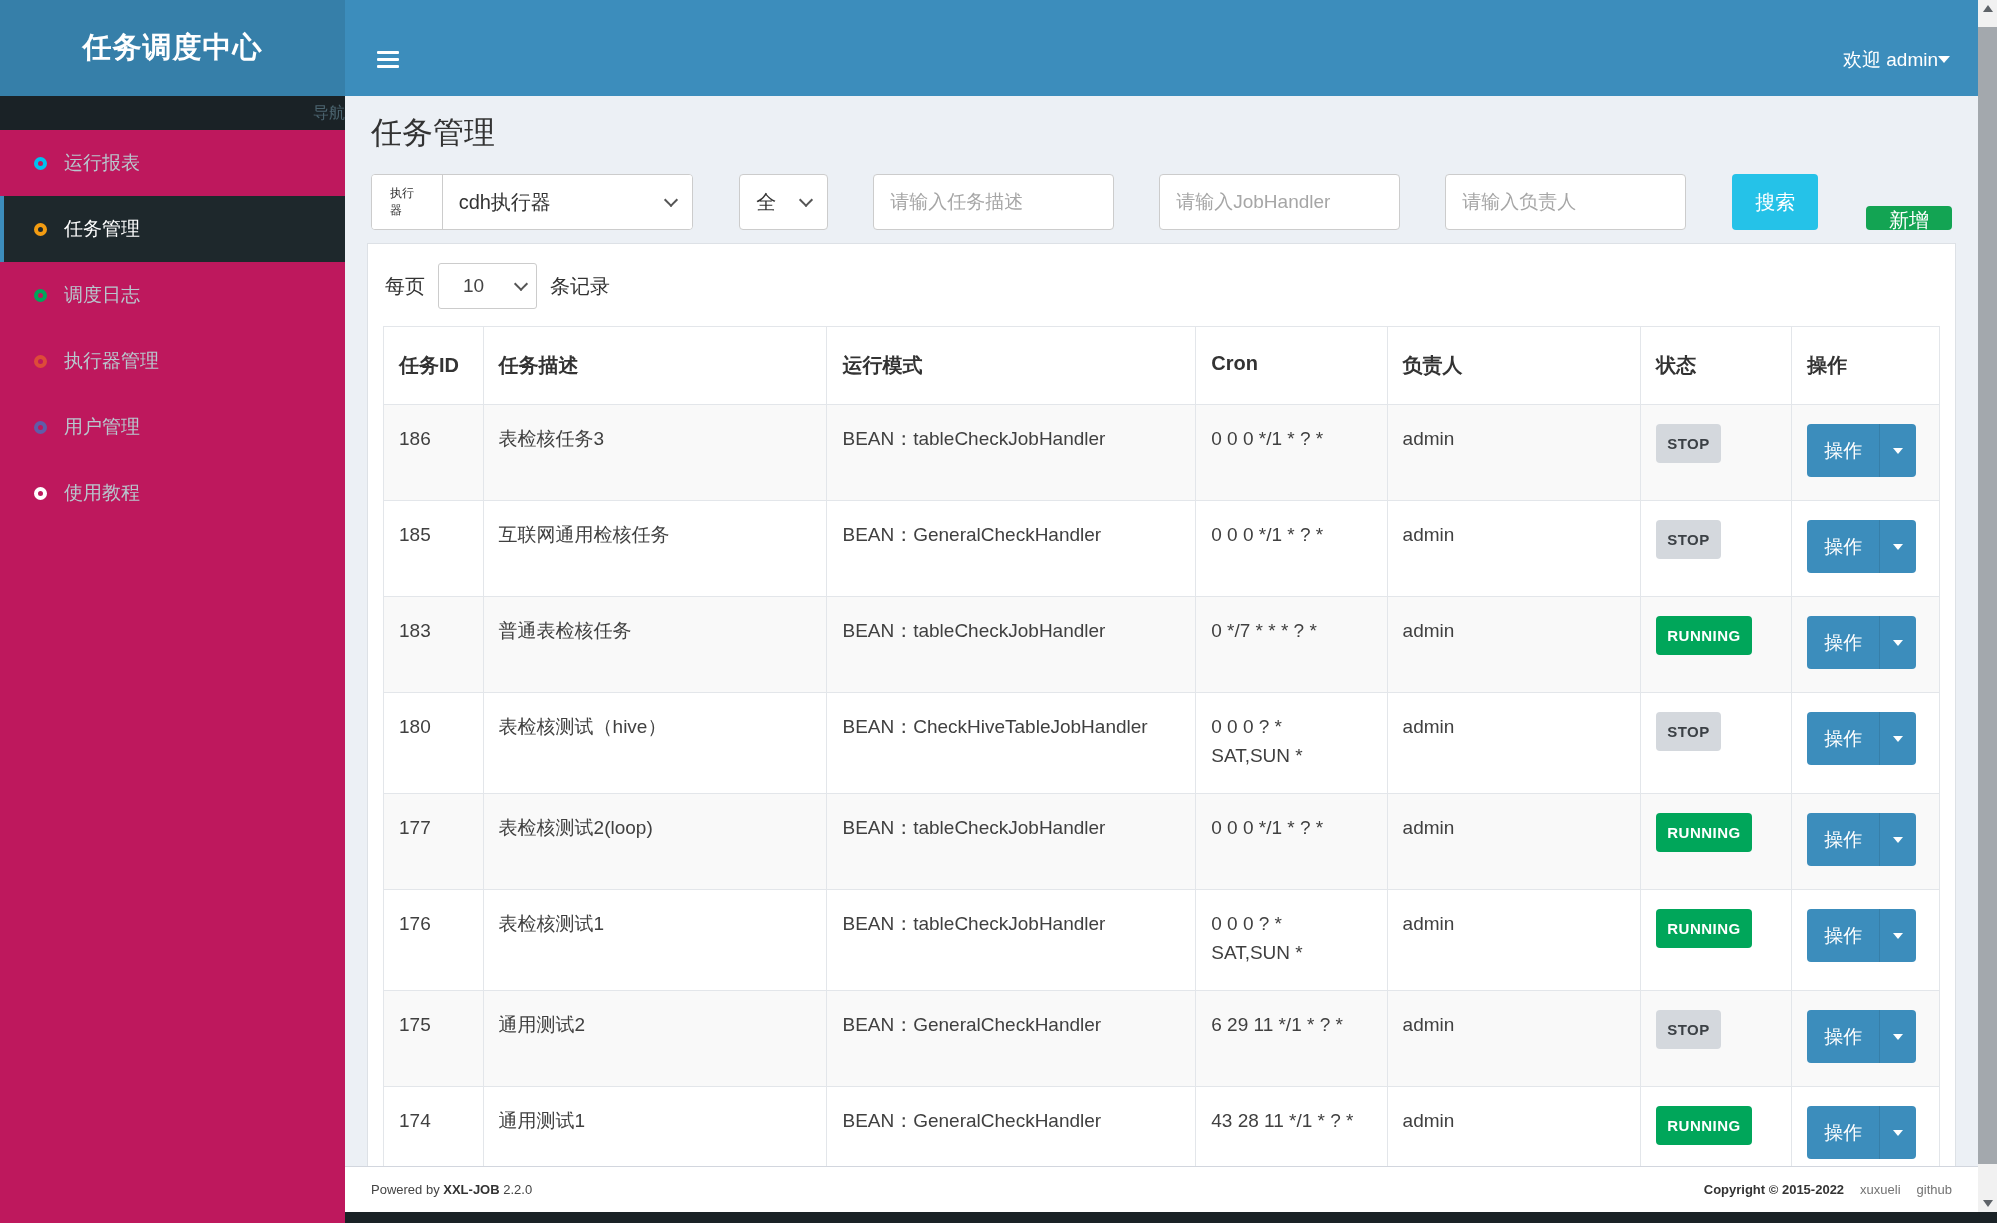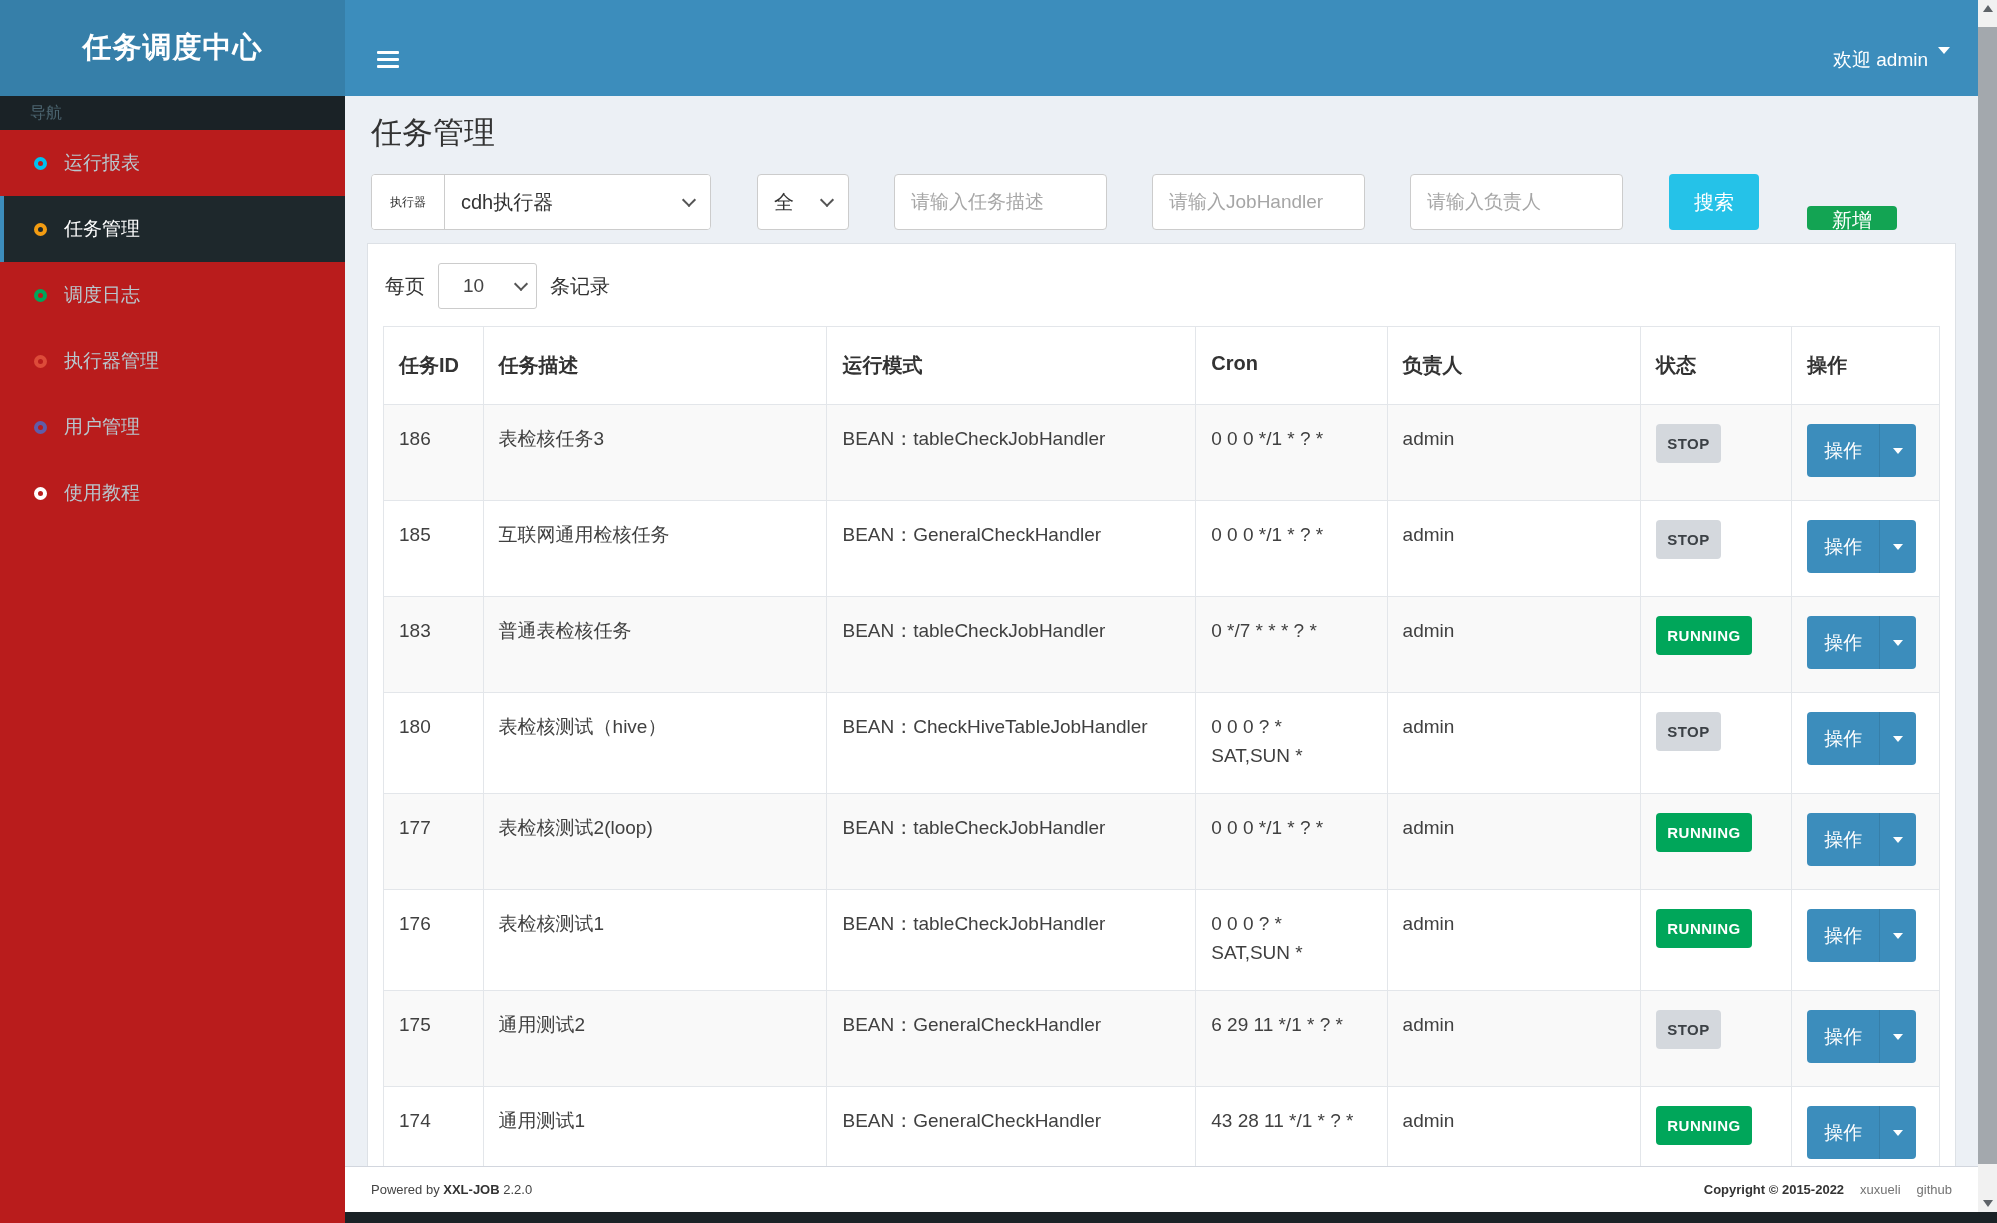--- a/index.html
+++ b/index.html
@@ -7,45 +7,45 @@
     font-family:"Liberation Sans","DejaVu Sans",sans-serif; background:#1a2226; }
 
   
   .topbar { position:absolute; top:0; left:0; right:19px; height:119px; display:flex; }
   .logo { width:345px; height:96px; background:#367fa9; color:#fff; font-size:29px; font-weight:bold;
     display:flex; align-items:center; justify-content:center; letter-spacing:1px; }
   .navbar { flex:1; background:#3c8dbc; display:flex; align-items:center; }
   .hamburger { margin-left:26px; display:flex; flex-direction:column; gap:4px; cursor:pointer; padding:8px 6px; }
   .hamburger i { display:block; width:22px; height:3px; background:#fff; border-radius:1px; }
   .spacer { flex:1; }
-  .user-menu { display:flex; align-items:flex-start; gap:10px; color:#fff; font-size:19px; margin-right:28px; cursor:pointer; }
+  .user-menu { display:flex; align-items:center; color:#fff; font-size:19px; margin-right:28px; cursor:pointer; }
   .tri-down-w { width:0; height:0; border-left:6px solid transparent; border-right:6px solid transparent; border-top:7px solid #fff; display:inline-block; }
 
   
-  .sidebar { position:absolute; top:96px; left:0; bottom:0; width:345px; background:#b91c1c; }
+  .sidebar { position:absolute; top:96px; left:0; bottom:0; width:345px; background:#be185d;text-align:right; }
   .nav-label { height:34px; line-height:34px; padding-left:30px; color:#4b646f; font-size:16px; background:#1a2226; }
   .menu { list-style:none; margin:0; padding:0; }
   .menu li { height:66px; display:flex; align-items:center; gap:17px; padding-left:30px;
     color:#b8c7ce; font-size:19px; cursor:pointer; border-left:4px solid transparent; }
   .menu li.active { background:#1e282c; color:#fff; border-left:4px solid #3c8dbc; }
   .circle-icon { width:13px; height:13px; border:4px solid #fff; border-radius:50%; flex:0 0 auto; }
 
   
   .main { position:absolute; top:96px; left:345px; right:19px; bottom:11px; background:#ecf0f5; overflow:hidden; }
   .page-title { margin:16px 0 0 26px; font-size:31px; font-weight:500; color:#333; }
 
   .filter-row { display:flex; align-items:stretch; margin:20px 26px 0 26px; height:56px; }
   .input-group { display:flex; border:1px solid #ccc; border-radius:4px; background:#fff; overflow:hidden; }
   .addon { padding:0 18px; display:flex; align-items:center; font-size:12px; color:#333; border-right:1px solid #ccc; background:#fff; }
   .fake-select { display:flex; align-items:center; justify-content:space-between; background:#fff; cursor:pointer;
     font-size:20px; color:#333; padding:0 16px; }
   .fake-select.executor { width:265px; }
   .fake-select.scope { width:92px; margin-left:46px; border:1px solid #ccc; border-radius:4px; }
   .chev { width:10px; height:10px; border-right:2px solid #555; border-bottom:2px solid #555; transform:rotate(45deg); margin-top:-5px; flex:0 0 auto; }
-  .filter-input { width:213px; margin-left:45px; border:1px solid #ccc; border-radius:4px; font-size:19px;
+  .filter-input { width:241px; margin-left:45px; border:1px solid #ccc; border-radius:4px; font-size:19px;
     padding:0 16px; color:#333; outline:none; font-family:inherit; background:#fff; }
   .filter-input::placeholder { color:#a6a6a6; }
   .btn { border:none; border-radius:4px; color:#fff; font-size:20px; cursor:pointer; font-family:inherit; }
   .btn-search { width:90px; margin-left:46px; background:#25c2e8; }
   .btn-add { width:90px; margin-left:48px; background:#13a453;margin-top:32px; }
 
   
   .panel { margin:13px 22px 0 22px; background:#fff; border:1px solid #dde1e6; padding:15px 15px 16px; }
   .pagesize-row { display:flex; align-items:center; gap:13px; font-size:20px; color:#333; padding:4px 0 2px 2px; }
   .pagesize-select { width:99px; height:46px; border:1px solid #ccc; border-radius:3px; display:flex;

